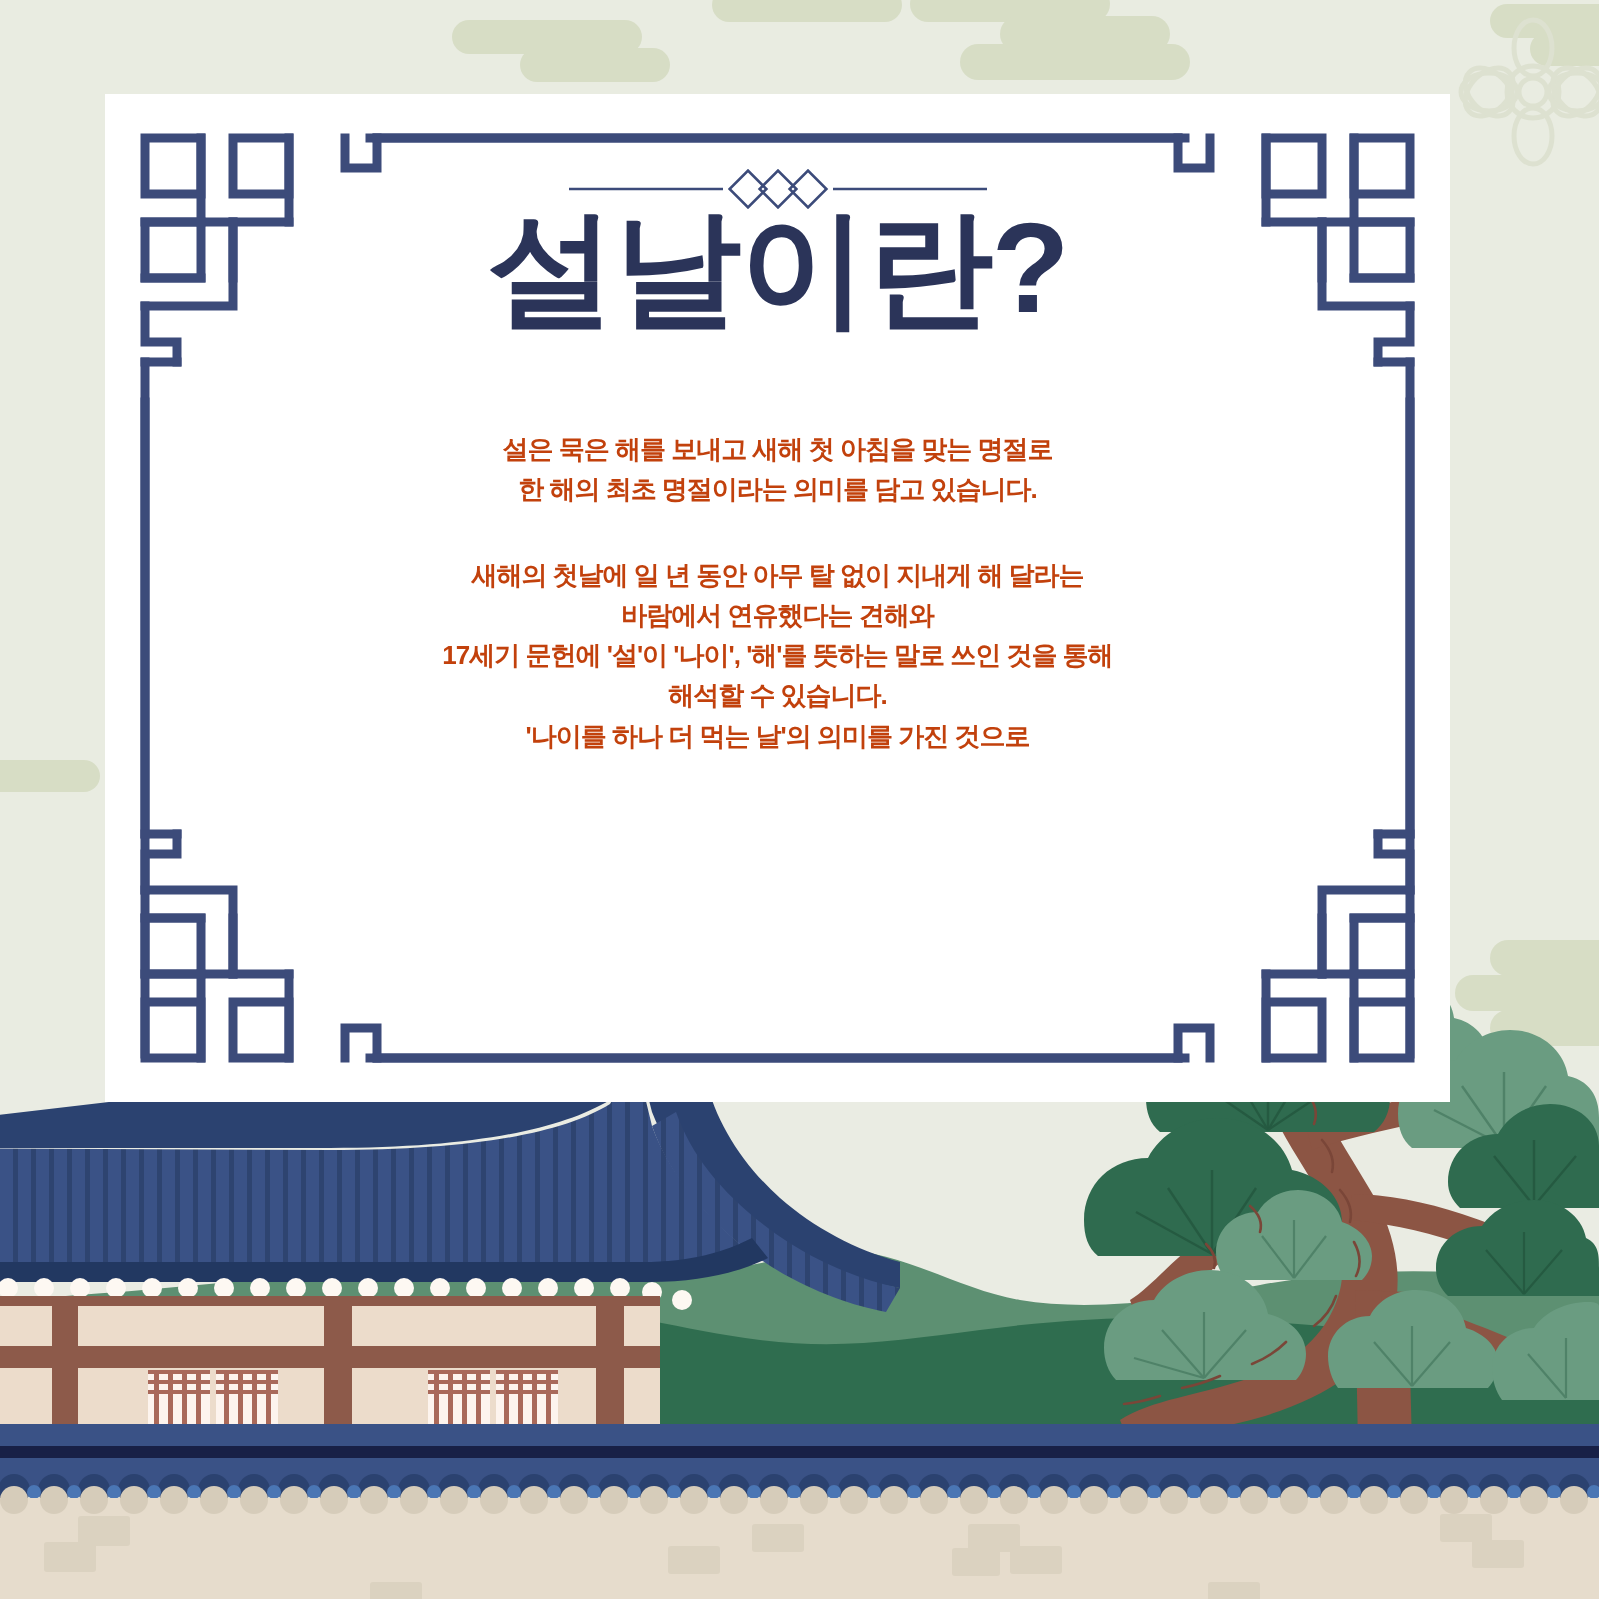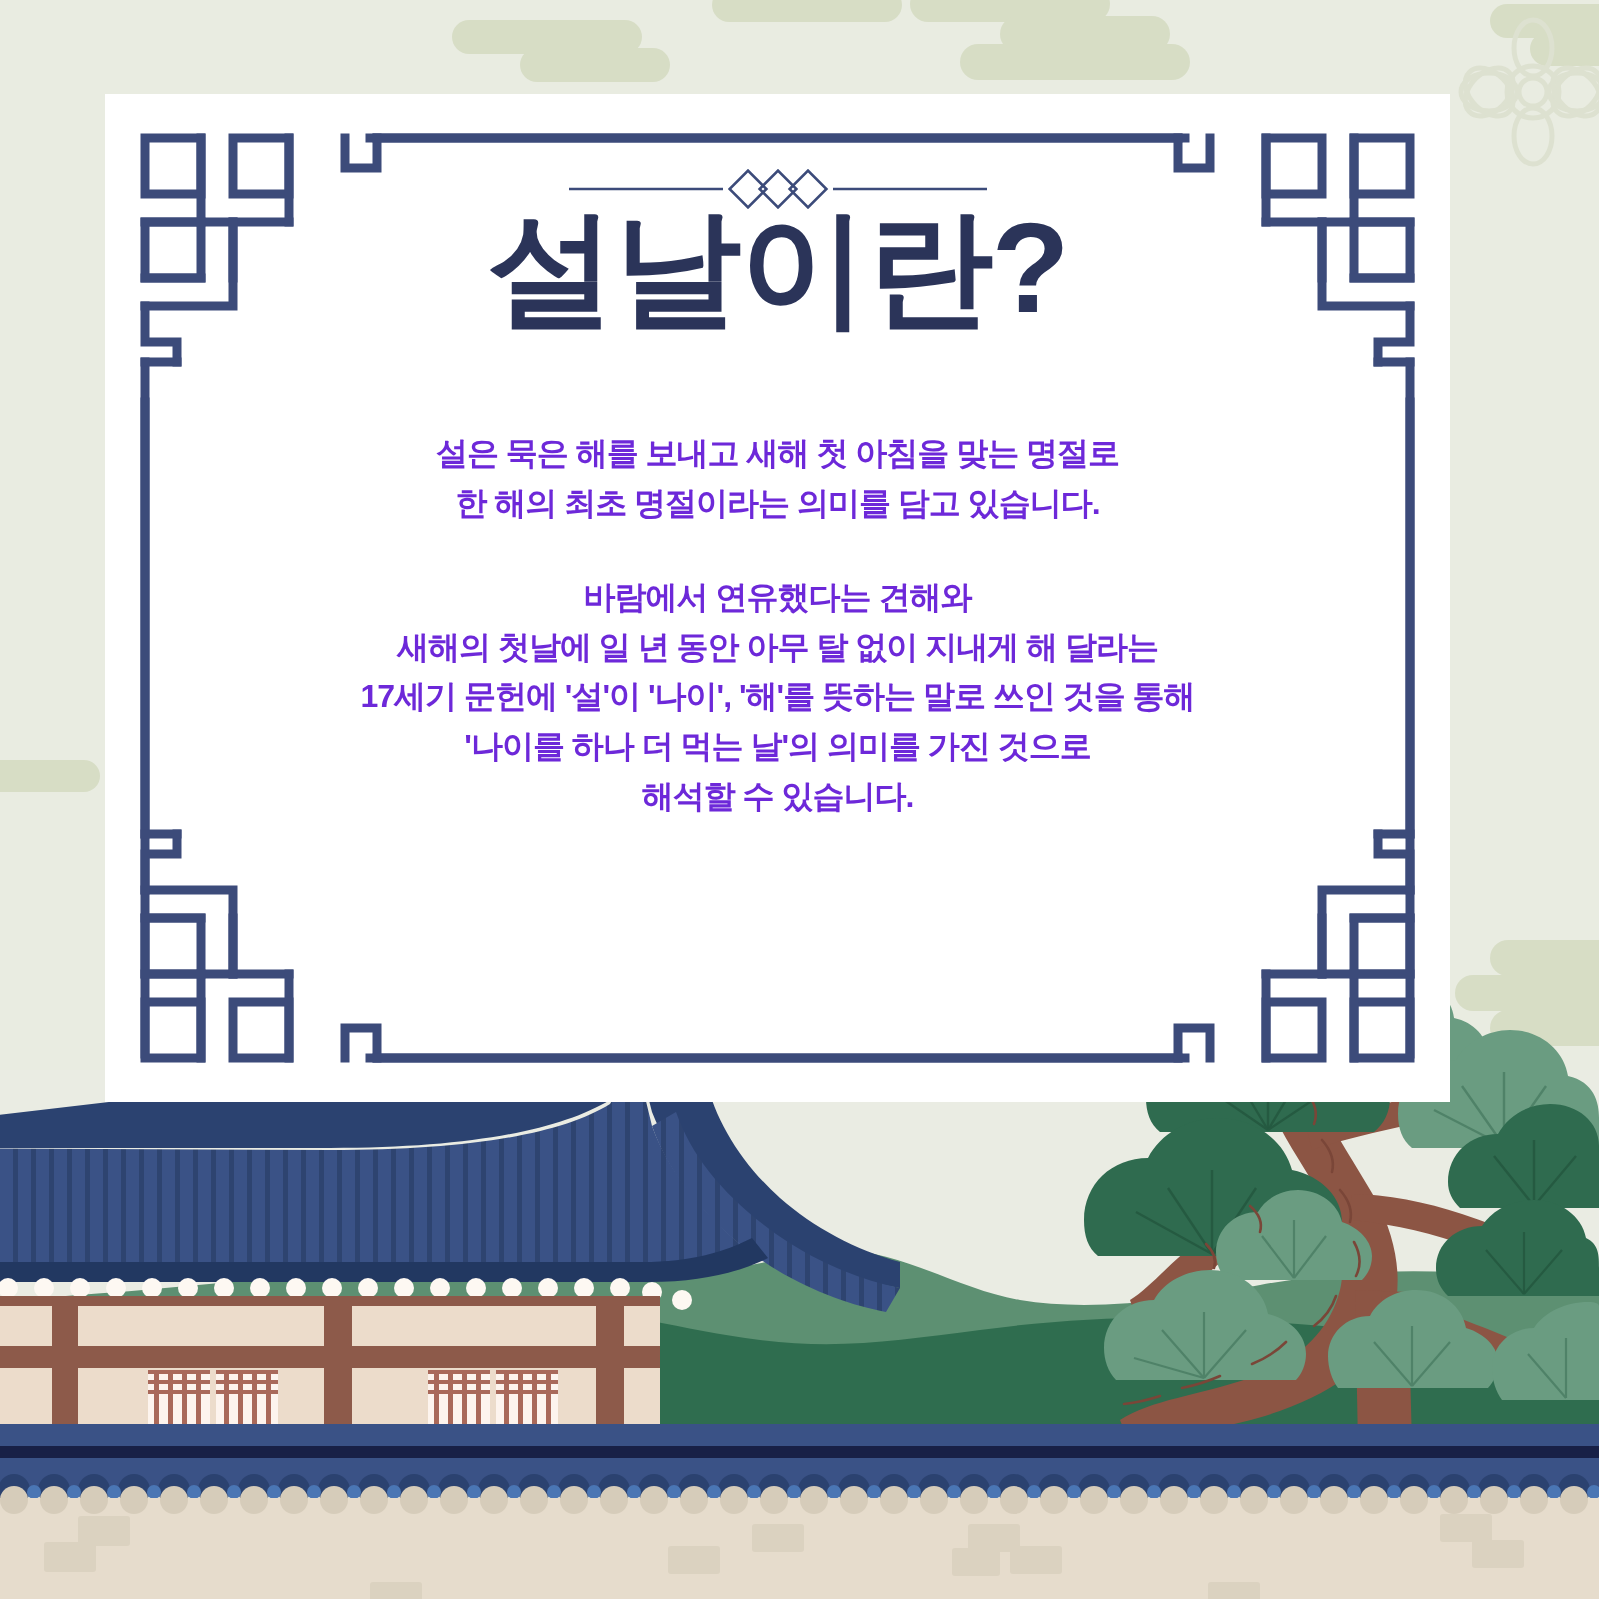--- a/index.html
+++ b/index.html
@@ -52,22 +52,22 @@
     font-weight:bold;
     color:#2b3459;
     letter-spacing:-2px;
     white-space:nowrap;
   }
 
   #body-text {
     position:absolute;
     left:0; right:0; top:335px;
     text-align:center;
-    color:#6d28d9;
-    font-size:32px;
+    color:#c2410c;
+    font-size:26px;
     font-weight:bold;
     line-height:1.55;
     letter-spacing:-1px;
     white-space:nowrap;
   }
   #body-text .para { }
   #body-text .gap { height:45px; }
   #body-text .line { display:block; }
 </style>
 </head>
@@ -750,22 +750,22 @@
 
     <div id="title">설날이란?</div>
 
     <div id="body-text">
       <div class="para">
         <span class="line">설은 묵은 해를 보내고 새해 첫 아침을 맞는 명절로</span>
         <span class="line">한 해의 최초 명절이라는 의미를 담고 있습니다.</span>
       </div>
       <div class="gap"></div>
       <div class="para">
+        <span class="line">새해의 첫날에 일 년 동안 아무 탈 없이 지내게 해 달라는</span>
         <span class="line">바람에서 연유했다는 견해와</span>
-        <span class="line">새해의 첫날에 일 년 동안 아무 탈 없이 지내게 해 달라는</span>
         <span class="line">17세기 문헌에 '설'이 '나이', '해'를 뜻하는 말로 쓰인 것을 통해</span>
+        <span class="line">해석할 수 있습니다.</span>
         <span class="line">'나이를 하나 더 먹는 날'의 의미를 가진 것으로</span>
-        <span class="line">해석할 수 있습니다.</span>
       </div>
     </div>
 
   </div>
 </div>
 
 </body></html>

